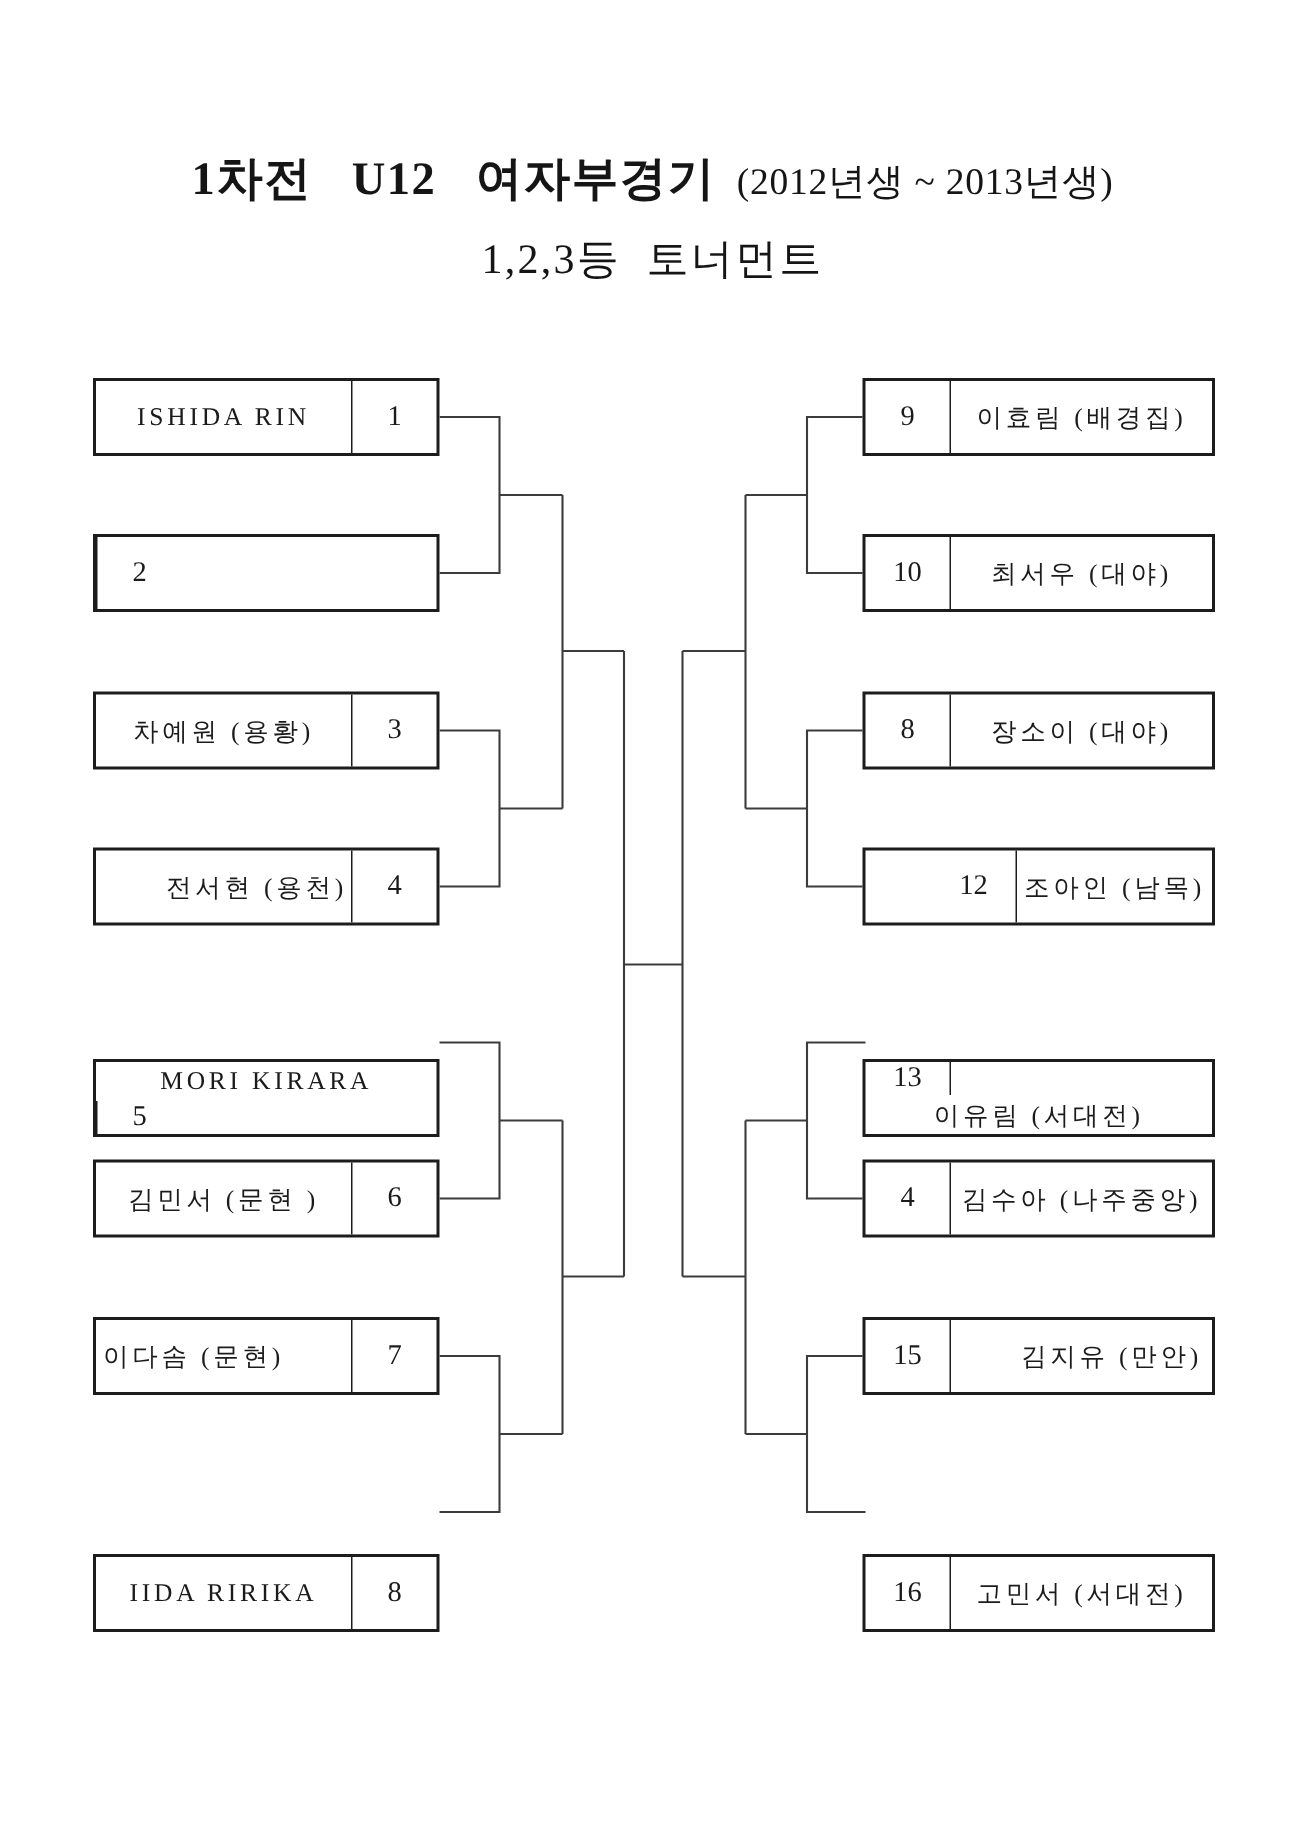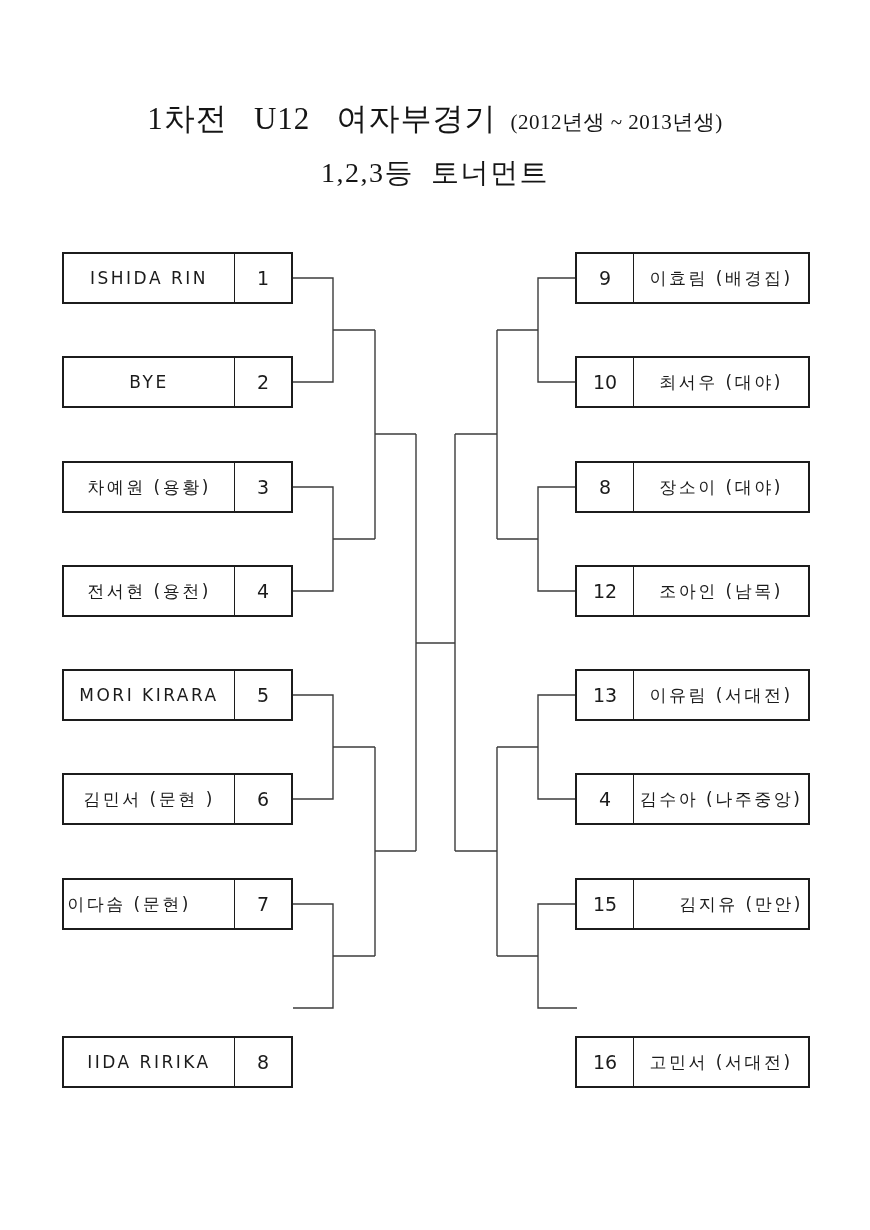--- a/index.html
+++ b/index.html
@@ -21,26 +21,26 @@
     position: absolute;
     top: 98px;
     left: 0;
     width: 870px;
     text-align: center;
     font-family: "Liberation Serif", "DejaVu Serif", serif;
     color: #151515;
   }
   .title-line1 {
     font-size: 31px;
-    font-weight: 400;
+    font-weight: 700;
     white-space: pre;
     letter-spacing: 1px;
   }
   .title-line1-note {
-    font-size: 21px;
+    font-size: 25px;
     margin-left: 14px;
     letter-spacing: 0.5px;
     white-space: pre;
   }
   .title-line2 {
     margin-top: 14px;
     font-size: 28px;
     letter-spacing: 1.5px;
     white-space: pre;
   }
@@ -56,20 +56,21 @@
     stroke-width: 1.4;
   }
   
   .pbox {
     position: absolute;
     height: 52px;
     display: flex;
     box-sizing: border-box;
     border: 2px solid #1c1c1c;
     background: #ffffff;
+    font-family: Liberation Serif, serif;
   }
   .pbox.side-left  { left: 62px;  width: 231px; }
   .pbox.side-right { left: 575px; width: 235px; }
   .pname {
     flex: 1;
     display: flex;
     align-items: center;
     justify-content: center;
     font-size: 17px;
     letter-spacing: 2.5px;
@@ -83,22 +84,22 @@
     justify-content: center;
     font-size: 19px;
     color: #1b1b1b;
   }
   .pbox.side-left  .pnum { border-left: 1.5px solid #1c1c1c; }
   .pbox.side-right .pnum { border-right: 1.5px solid #1c1c1c; }
   
   .slot-0 { top: 252px; }
   .slot-1 { top: 356px; }
   .slot-2 { top: 461px; }
-  .slot-3 { top: 565px; }
-  .slot-4 { top: 669px; }
+  .slot-3 { top: 565px; padding-left: 44px; }
+  .slot-4 { top: 706px; flex-direction: column; }
   .slot-5 { top: 773px; }
   .slot-6 { top: 878px; gap: 40px; }
   .slot-7 { top: 1036px; }
 </style>
 </head>
 <body>
 
 <div class="page">
 
   <div class="title-block">
@@ -126,21 +127,20 @@
       M497 434 H455 M497 851 H455
       M455 434 V851"></path>
     <path d="M416 643 H455"></path>
   </svg>
 
   <div class="pbox side-left slot-0">
     <div class="pname">ISHIDA RIN</div>
     <div class="pnum">1</div>
   </div>
   <div class="pbox side-left slot-1">
-    <div class="pname">BYE</div>
     <div class="pnum">2</div>
   </div>
   <div class="pbox side-left slot-2">
     <div class="pname">차예원 (용황)</div>
     <div class="pnum">3</div>
   </div>
   <div class="pbox side-left slot-3">
     <div class="pname">전서현 (용천)</div>
     <div class="pnum">4</div>
   </div>

